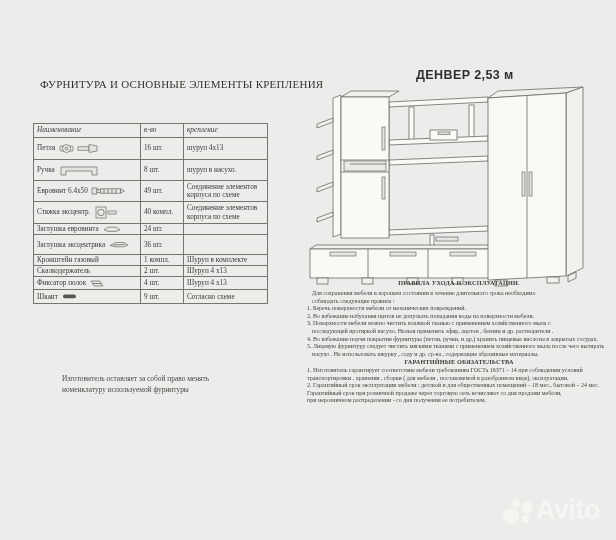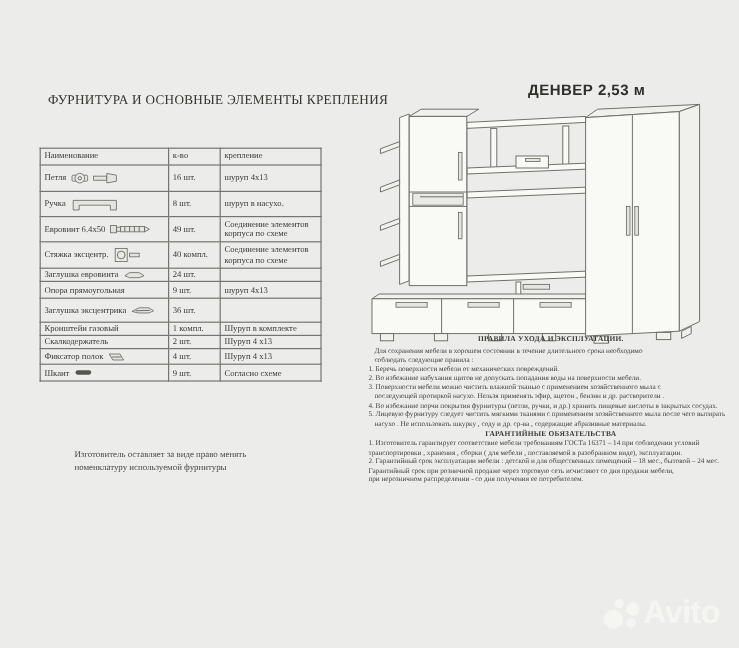--- a/index.html
+++ b/index.html
@@ -7,28 +7,28 @@
     width:616px;height:540px;position:relative;overflow:hidden;
     background:#ecedeb;color:#3d3d3a;
     font-family:"Liberation Serif",serif;
   }
   .abs{position:absolute;}
   
   .doc-title{left:40px;top:78px;font-size:11px;font-weight:normal;letter-spacing:.25px;color:#35332f;white-space:nowrap;}
   table.hw{left:33px;top:123px;position:absolute;border-collapse:collapse;width:234px;
     font-size:7.2px;line-height:1.12;color:#3a3a36;table-layout:fixed;}
   table.hw th,table.hw td{border:1px solid #75756f;padding:1px 3px;font-weight:normal;text-align:left;vertical-align:middle;overflow:hidden;}
-  table.hw th{vertical-align:middle;}
+  table.hw th{vertical-align:middle;font-style:italic;}
   td.mountcell{vertical-align:top;padding-top:2px;}
   .ncell{display:flex;align-items:center;gap:3px;text-align:right;}
   .ncell .nm{flex:0 1 auto;}
   .hwicon{flex:0 0 auto;}
   .note{left:62px;top:374px;font-size:7.4px;line-height:1.45;color:#4a4a46;}
   
-  .product-title{left:440px;top:68px;font-family:"Liberation Sans",sans-serif;font-weight:bold;
+  .product-title{left:416px;top:68px;font-family:"Liberation Sans",sans-serif;font-weight:bold;
     font-size:12.5px;letter-spacing:.4px;color:#302f2c;white-space:nowrap;}
   .drawing{left:305px;top:82px;}
   .care-heading{left:305px;top:279px;width:308px;text-align:center;font-size:6.2px;font-weight:bold;letter-spacing:.2px;color:#3b3b37;}
   .txtblock{font-size:6px;line-height:7.6px;color:#45453f;width:308px;}
   .care-lines{left:307px;top:290px;}
   .warranty-heading{left:305px;top:358px;width:308px;text-align:center;font-size:6.2px;font-weight:bold;letter-spacing:.2px;color:#3b3b37;}
   .warranty-lines{left:307px;top:367px;}
   .txtblock .cont{padding-left:5px;}
   
   .watermark{left:503px;top:498px;width:112px;height:40px;opacity:.9;}
@@ -124,29 +124,20 @@
           <div class="ncell">
             <span class="nm">Заглушка евровинта</span>
       <svg class="hwicon" width="20" height="8" viewBox="0 0 20 8">
         <polygon class="dark" points="2,4.8 6,2.2 14,2.2 18,4.8 14,6.4 6,6.4"></polygon>
       </svg>
           </div>
         </td>
     <td>24 шт.</td>
     <td class="mountcell"></td>
   </tr>
-  <tr style="height:14px">
-    <td>
-          <div class="ncell">
-            <span class="nm">Опора прямоугольная</span>
-          </div>
-        </td>
-    <td>9 шт.</td>
-    <td class="mountcell">шуруп 4х13</td>
-  </tr>
   <tr style="height:20px">
     <td>
           <div class="ncell">
             <span class="nm">Заглушка эксцентрика</span>
       <svg class="hwicon" width="22" height="9" viewBox="0 0 22 9">
         <polygon class="dark" points="2,5.5 8,2.5 16,2.5 20,5 16,6.8 7,6.8"></polygon>
               <line class="ln" x1="5" y1="5" x2="17" y2="4.6"></line>
       </svg>
           </div>
         </td>
@@ -193,21 +184,21 @@
       </svg>
           </div>
         </td>
     <td>9 шт.</td>
     <td class="mountcell">Согласно схеме</td>
   </tr>
 </tbody>
   </table>
 
 <div class="abs note">
-  <div>Изготовитель оставляет за виде право менять</div>
+  <div>Изготовитель оставляет за собой право менять</div>
   <div>номенклатуру используемой фурнитуры</div>
 </div>
 
 <div class="abs product-title">ДЕНВЕР   2,53 м</div>
 
 <svg class="abs drawing" width="300" height="206" viewBox="0 0 300 206">
 
   <polygon class="face" points="84,20 183,15 183,20 84,25"></polygon>
   <rect class="face" x="104" y="25" width="5" height="33"></rect>
   <rect class="face" x="164" y="23" width="5" height="35"></rect>

